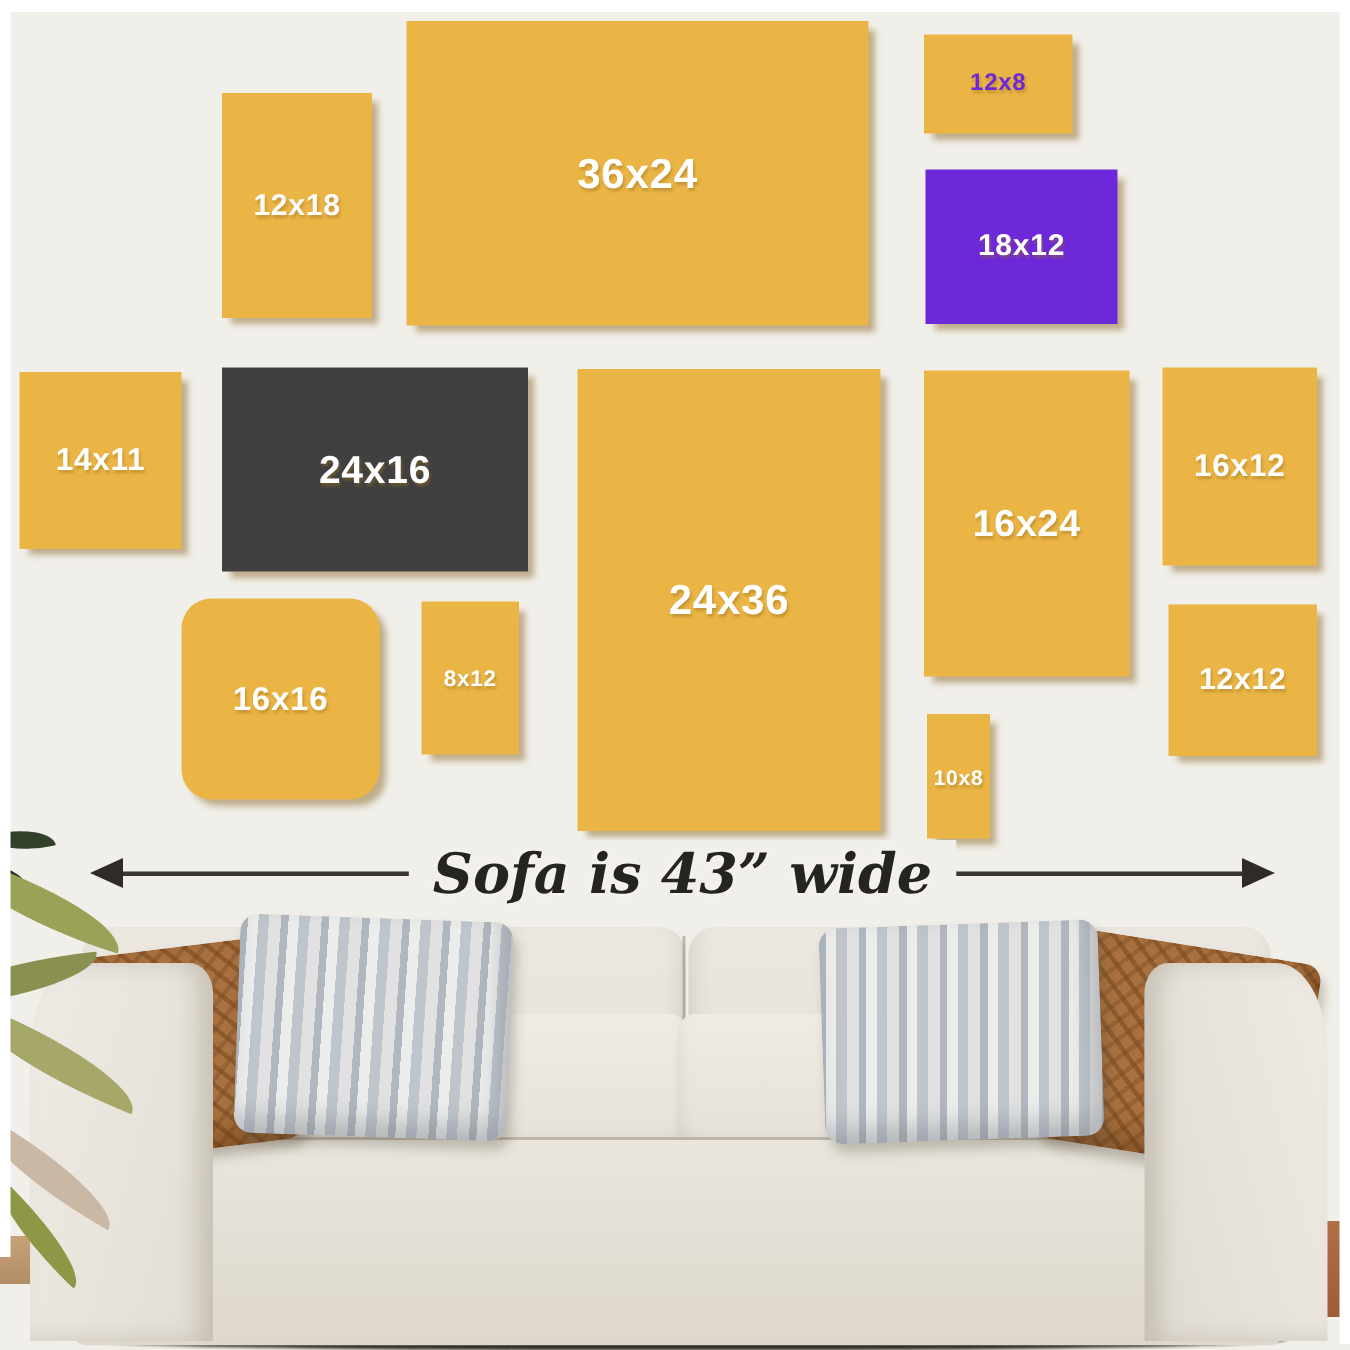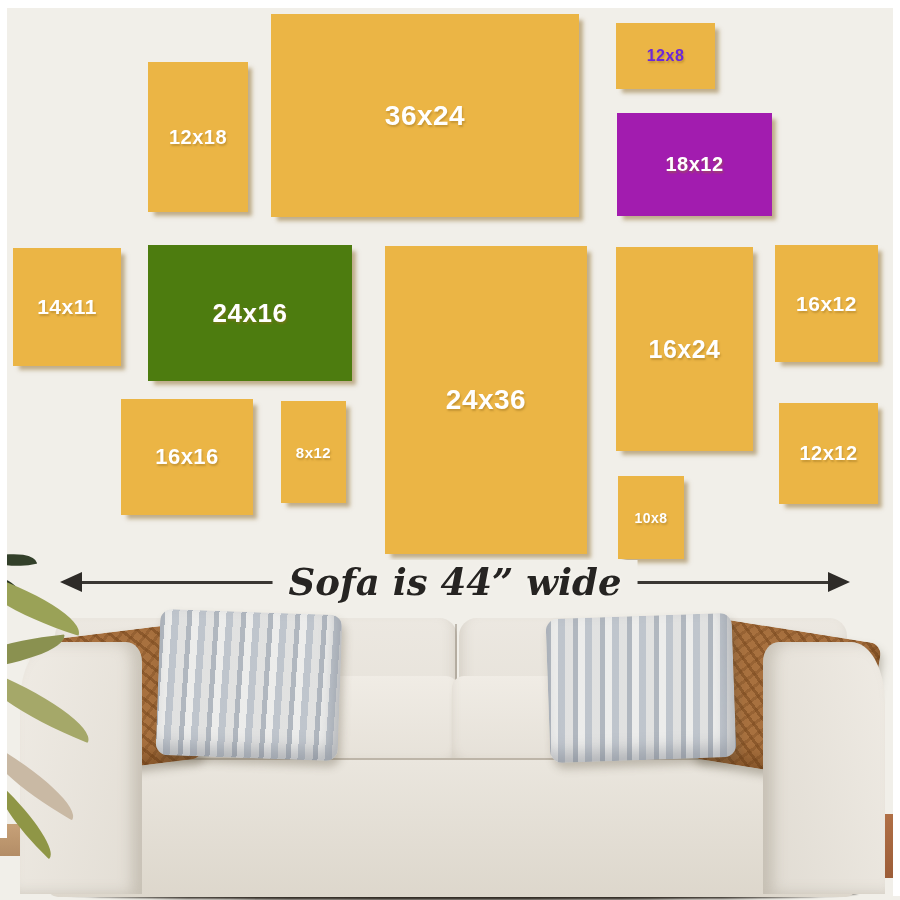--- a/index.html
+++ b/index.html
@@ -94,57 +94,57 @@
   <div id="frames-layer">
       <div class="frame" style="left: 148px; top: 62px; width: 100px; height: 150px; font-size: 20px; background: rgb(235, 181, 69); color: rgb(255, 255, 255);">
         <span>12x18</span>
       </div>
       <div class="frame" style="left: 271px; top: 14px; width: 308px; height: 203px; font-size: 28px; background: rgb(235, 181, 69); color: rgb(255, 255, 255);">
         <span>36x24</span>
       </div>
       <div class="frame" style="left: 616px; top: 23px; width: 99px; height: 66px; font-size: 16px; background: rgb(235, 181, 69); color: #6d28d9;">
         <span>12x8</span>
       </div>
-      <div class="frame" style="left: 617px; top: 113px; width: 155px; height: 103px; font-size: 20px; background: #a21caf; color: rgb(255, 255, 255); text-align: right;">
+      <div class="frame" style="left: 617px; top: 113px; width: 128px; height: 103px; font-size: 20px; background: #6d28d9; color: rgb(255, 255, 255); text-align: right;">
         <span>18x12</span>
       </div>
       <div class="frame" style="left: 13px; top: 248px; width: 108px; height: 118px; font-size: 21px; background: rgb(235, 181, 69); color: rgb(255, 255, 255);">
         <span>14x11</span>
       </div>
-      <div class="frame" style="left: 148px; top: 245px; width: 204px; height: 136px; font-size: 26px; background: #4d7c0f; color: rgb(255, 255, 255);">
+      <div class="frame" style="left: 148px; top: 245px; width: 204px; height: 136px; font-size: 26px; background: #404040; color: rgb(255, 255, 255);">
         <span>24x16</span>
       </div>
       <div class="frame" style="left: 385px; top: 246px; width: 202px; height: 308px; font-size: 28px; background: rgb(235, 181, 69); color: rgb(255, 255, 255);">
         <span>24x36</span>
       </div>
       <div class="frame" style="left: 616px; top: 247px; width: 137px; height: 204px; font-size: 25px; background: rgb(235, 181, 69); color: rgb(255, 255, 255);">
         <span>16x24</span>
       </div>
-      <div class="frame" style="left: 775px; top: 245px; width: 103px; height: 117px; font-size: 21px; background: rgb(235, 181, 69); color: rgb(255, 255, 255);">
+      <div class="frame" style="left: 775px; top: 245px; width: 103px; height: 132px; font-size: 21px; background: rgb(235, 181, 69); color: rgb(255, 255, 255);">
         <span>16x12</span>
       </div>
-      <div class="frame" style="left: 121px; top: 399px; width: 132px; height: 116px; font-size: 22px; background: rgb(235, 181, 69); color: rgb(255, 255, 255);">
+      <div class="frame" style="left: 121px; top: 399px; width: 132px; height: 134px; font-size: 22px; background: rgb(235, 181, 69); color: rgb(255, 255, 255); border-radius: 20px;">
         <span>16x16</span>
       </div>
       <div class="frame" style="left: 281px; top: 401px; width: 65px; height: 102px; font-size: 15px; background: rgb(235, 181, 69); color: rgb(255, 255, 255);">
         <span>8x12</span>
       </div>
-      <div class="frame" style="left: 618px; top: 476px; width: 66px; height: 83px; font-size: 14px; background: rgb(235, 181, 69); color: rgb(255, 255, 255);">
+      <div class="frame" style="left: 618px; top: 476px; width: 42px; height: 83px; font-size: 14px; background: rgb(235, 181, 69); color: rgb(255, 255, 255);">
         <span>10x8</span>
       </div>
       <div class="frame" style="left: 779px; top: 403px; width: 99px; height: 101px; font-size: 20px; background: rgb(235, 181, 69); color: rgb(255, 255, 255);">
         <span>12x12</span>
       </div>
     </div>
 
   <div id="dimension">
     <div id="dim-line"></div>
     <div class="arrowhead w"></div>
     <div class="arrowhead e"></div>
-    <div id="dim-label">Sofa is 44” wide</div>
+    <div id="dim-label">Sofa is 43” wide</div>
   </div>
 
   <div id="floor-shadow" class="sofa-part"></div>
   <div id="wood-floor"></div>
   <div id="rust-corner"></div>
 
   <div id="back-left" class="sofa-part"></div>
   <div id="back-right" class="sofa-part"></div>
   <div id="back-seam" class="sofa-part"></div>
   <div id="seat-left" class="sofa-part"></div>

